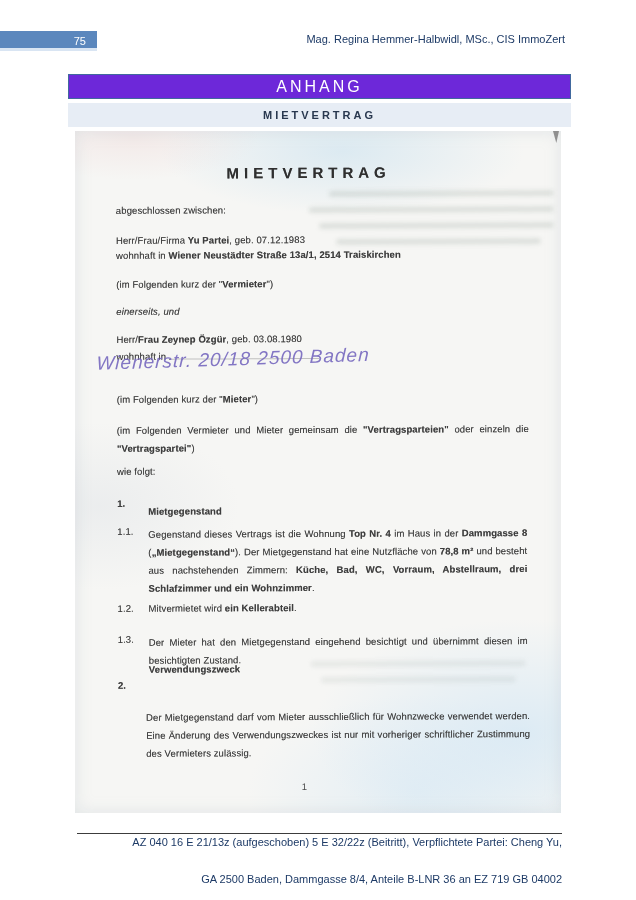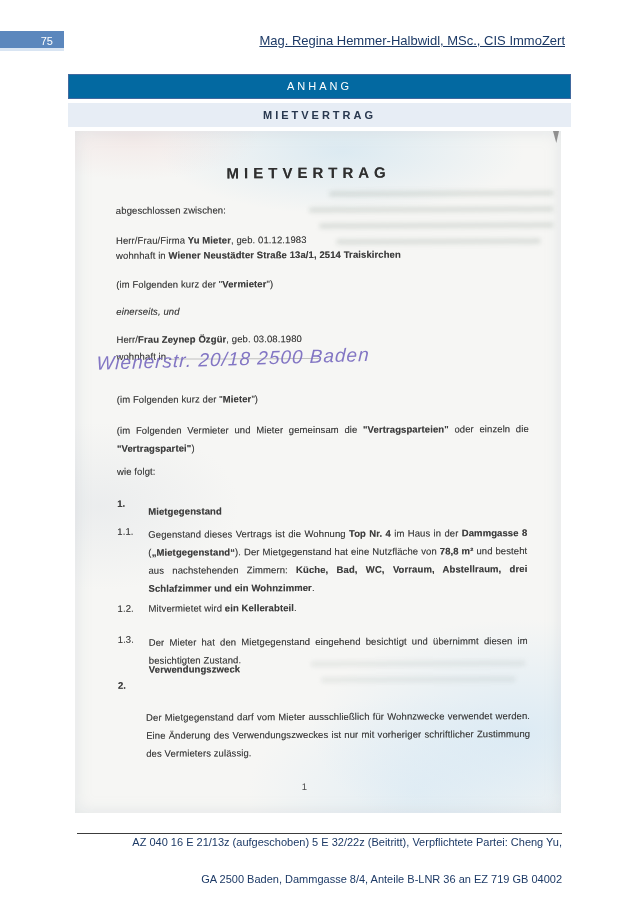--- a/index.html
+++ b/index.html
@@ -1,30 +1,30 @@
 <!DOCTYPE html>
 <html><head>
 <meta charset="utf-8">
 <style>
   html,body{margin:0;padding:0;background:#ffffff;}
   .page{position:relative;width:636px;height:900px;background:#ffffff;
         font-family:"Liberation Sans",sans-serif;overflow:hidden;}
 
   
-  .pagenum-box{position:absolute;left:0;top:31px;width:64px;height:20px;
+  .pagenum-box{position:absolute;left:0;top:31px;width:97px;height:20px;
         background:#5b87bd;border-bottom:3px solid #d9e5f3;color:#fff;
         font-size:11px;line-height:20px;text-align:right;padding-right:11px;
         box-sizing:border-box;}
-  .header-author{position:absolute;top:33px;right:71px;font-size:13px;color:#1d3a66;
-        white-space:nowrap;text-decoration:underline;}
+  .header-author{position:absolute;top:33px;right:71px;font-size:11px;color:#1d3a66;
+        white-space:nowrap;}
 
   
   .banner-anhang{position:absolute;left:68px;top:74px;width:503px;height:25px;
-        box-sizing:border-box;background:#0369a1;border:1px solid #41699e;
-        color:#ffffff;text-align:center;line-height:23px;font-size:11px;
+        box-sizing:border-box;background:#6d28d9;border:1px solid #41699e;
+        color:#ffffff;text-align:center;line-height:23px;font-size:16px;
         letter-spacing:3px;}
   .banner-miet{position:absolute;left:68px;top:103px;width:503px;height:24px;
         background:#e7edf5;color:#29384f;text-align:center;line-height:24px;
         font-size:11px;font-weight:bold;letter-spacing:3px;}
 
   
   .scan{position:absolute;left:75px;top:131px;width:486px;height:682px;
         background:
           radial-gradient(ellipse 180px 60px at 12% 1%, rgba(236,205,205,.30), transparent 70%),
           radial-gradient(ellipse 260px 90px at 55% 3%, rgba(188,219,238,.45), transparent 70%),
@@ -117,21 +117,21 @@
       <div class="bleed bl2"></div>
       <div class="bleed bl3"></div>
       <div class="bleed bl4"></div>
       <div class="bleed bl5"></div>
       <div class="bleed bl6"></div>
 
       <div class="s-title">MIETVERTRAG</div>
 
       <div class="s s-intro">abgeschlossen zwischen:</div>
 
-      <div class="s s-l1"><span>Herr/Frau/Firma </span><span class="b">Yu Mieter</span><span>, geb. 01.12.1983</span></div>
+      <div class="s s-l1"><span>Herr/Frau/Firma </span><span class="b">Yu Partei</span><span>, geb. 07.12.1983</span></div>
       <div class="s s-l2"><span>wohnhaft in </span><span class="b">Wiener Neustädter Straße 13a/1, 2514 Traiskirchen</span></div>
       <div class="s s-lshort"><span>(im Folgenden kurz der "</span><span class="b">Vermieter</span><span>")</span></div>
 
       <div class="s s-einer">einerseits, und</div>
 
       <div class="s s-t1"><span>Herr/</span><span class="b">Frau Zeynep Özgür</span><span>, geb. 03.08.1980</span></div>
       <div class="s s-t2">
         <span>wohnhaft in</span><span class="dots"></span>
       </div>
       <div class="hand">Wienerstr. 20/18   2500 Baden</div>

